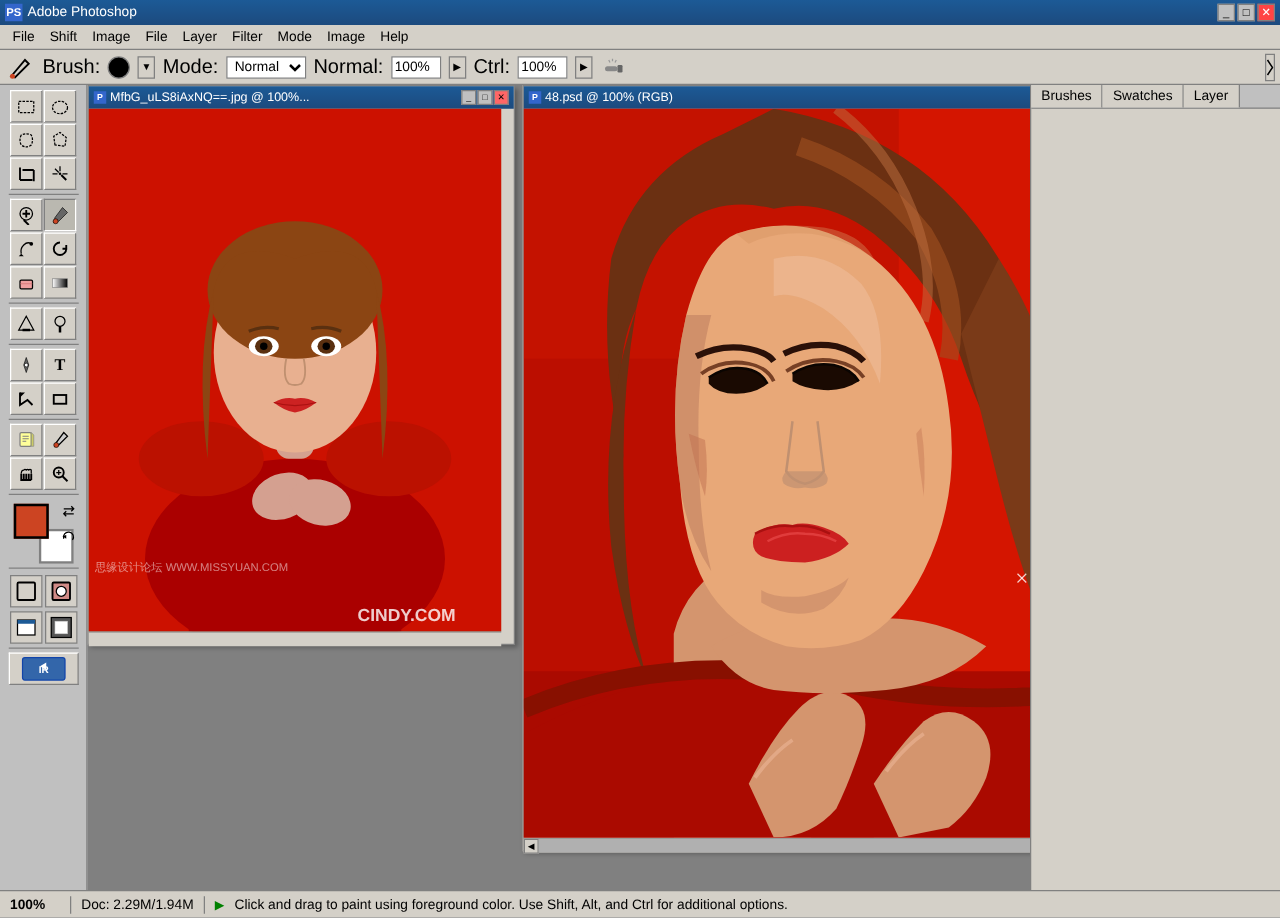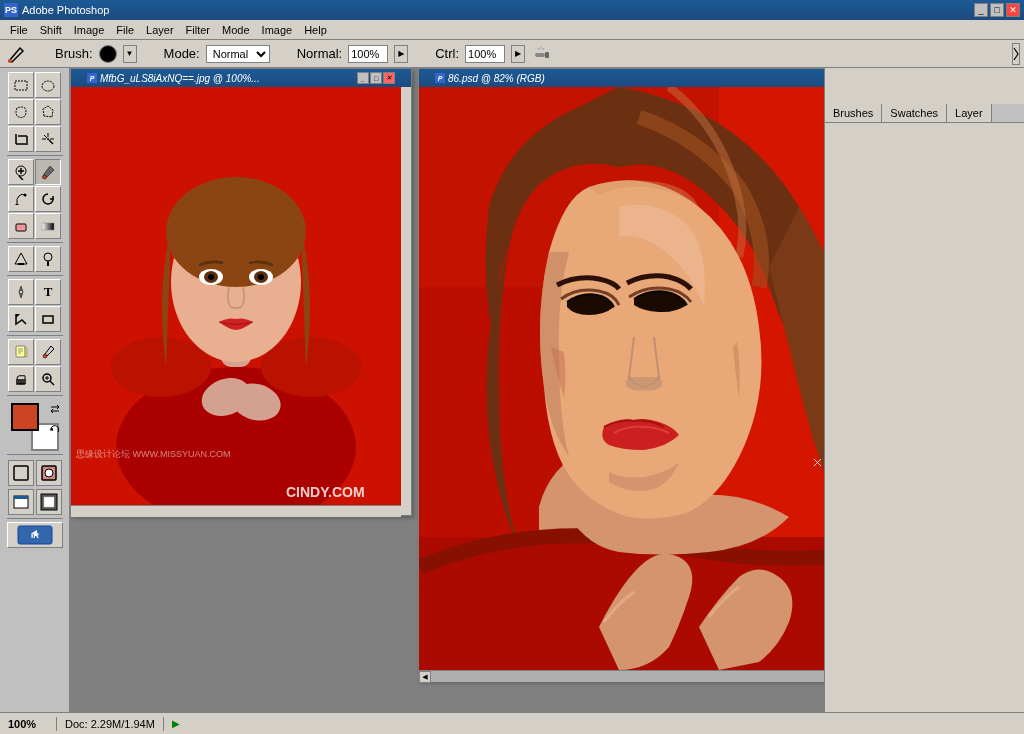--- a/index.html
+++ b/index.html
@@ -80,22 +80,21 @@
     }
     .options-tool-icon {
       width: 24px;
       height: 24px;
       display: flex;
       align-items: center;
       justify-content: center;
       font-size: 14px;
     }
     .options-label {
-      font-size: 13px;
-      margin-left: 21px;
+      font-size: 16px;
     }
     .options-brush-preview {
       width: 18px;
       height: 18px;
       border-radius: 50%;
       background: #000;
       border: 1px solid #808080;
     }
     .options-dropdown {
       height: 18px;
@@ -247,24 +246,23 @@
       background: #d4d0c8;
       border: 1px solid #808080;
       box-shadow: 2px 2px 4px rgba(0,0,0,0.3);
     }
     .doc-titlebar {
       height: 18px;
       background: linear-gradient(to bottom, #1c5a96, #1c4a7e);
       display: flex;
       align-items: center;
       justify-content: space-between;
-      padding: 0 16px;
+      padding: 0 4px;
       color: white;
       font-size: 10px;
-      font-style: italic;
     }
     .doc-title-left {
       display: flex;
       align-items: center;
       gap: 3px;
     }
     .doc-controls {
       display: flex;
       gap: 1px;
     }
@@ -287,21 +285,20 @@
       height: 100%;
       background: #d4d0c8;
       border-left: 1px solid #808080;
       display: flex;
       flex-direction: column;
     }
     #panel-tabs {
       display: flex;
       background: #c0c0c0;
       border-bottom: 1px solid #808080;
-      margin-top: 36px;
     }
     .panel-tab {
       padding: 3px 8px;
       font-size: 11px;
       cursor: pointer;
       border-right: 1px solid #808080;
       background: #d4d0c8;
     }
     .panel-tab.active {
       background: #d4d0c8;
@@ -741,21 +738,21 @@
         </svg>
       </div>
 
       <div style="height:12px;background:#d4d0c8;border-top:1px solid #808080;width:330px;"></div>
     </div>
 
     <div class="doc-window" style="left:348px;top:0px;width:598px;height:613px;">
       <div class="doc-titlebar">
         <div class="doc-title-left">
           <div class="doc-icon">P</div>
-          <span>86.psd @ 82% (RGB)</span>
+          <span>48.psd @ 100% (RGB)</span>
         </div>
 
       </div>
 
       <div style="display:flex;width:598px;height:583px;">
         <div style="width:583px;height:583px;background:#cc1100;overflow:hidden;position:relative;">
           
           <svg width="583" height="583" viewBox="0 0 583 583" xmlns="http://www.w3.org/2000/svg">
 
             <rect width="583" height="583" fill="#cc1100"></rect>
@@ -850,13 +847,14 @@
   </div>
 
 </div>
 
 <div id="status-bar">
   <span class="status-zoom">100%</span>
   <div class="status-divider"></div>
   <span class="status-doc-info">Doc: 2.29M/1.94M</span>
   <div class="status-divider"></div>
   <span class="status-arrow">▶</span>
+  <span class="status-message">Click and drag to paint using foreground color.  Use Shift, Alt, and Ctrl for additional options.</span>
 </div>
 
 </body></html>

